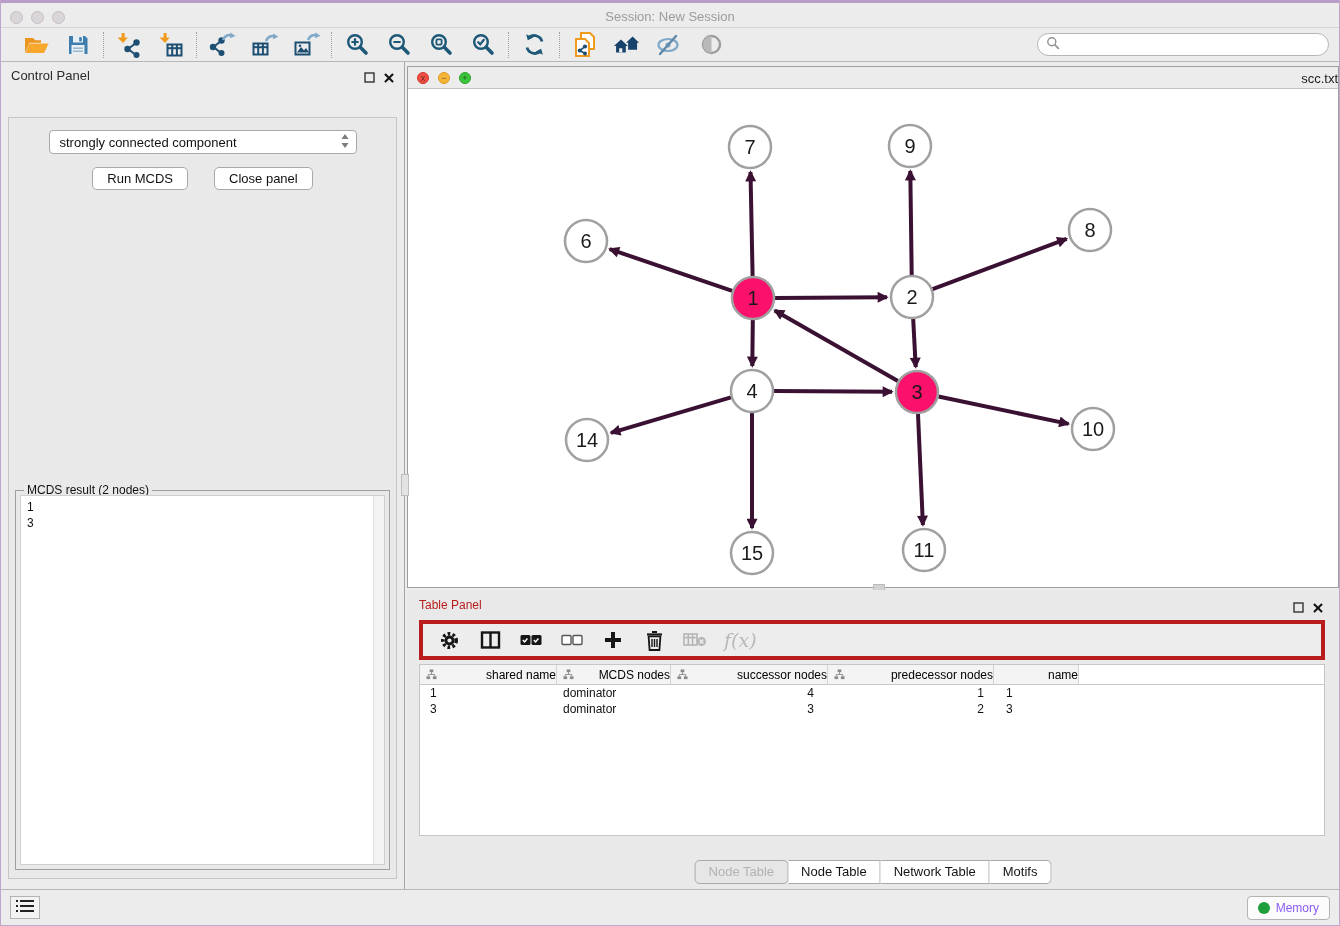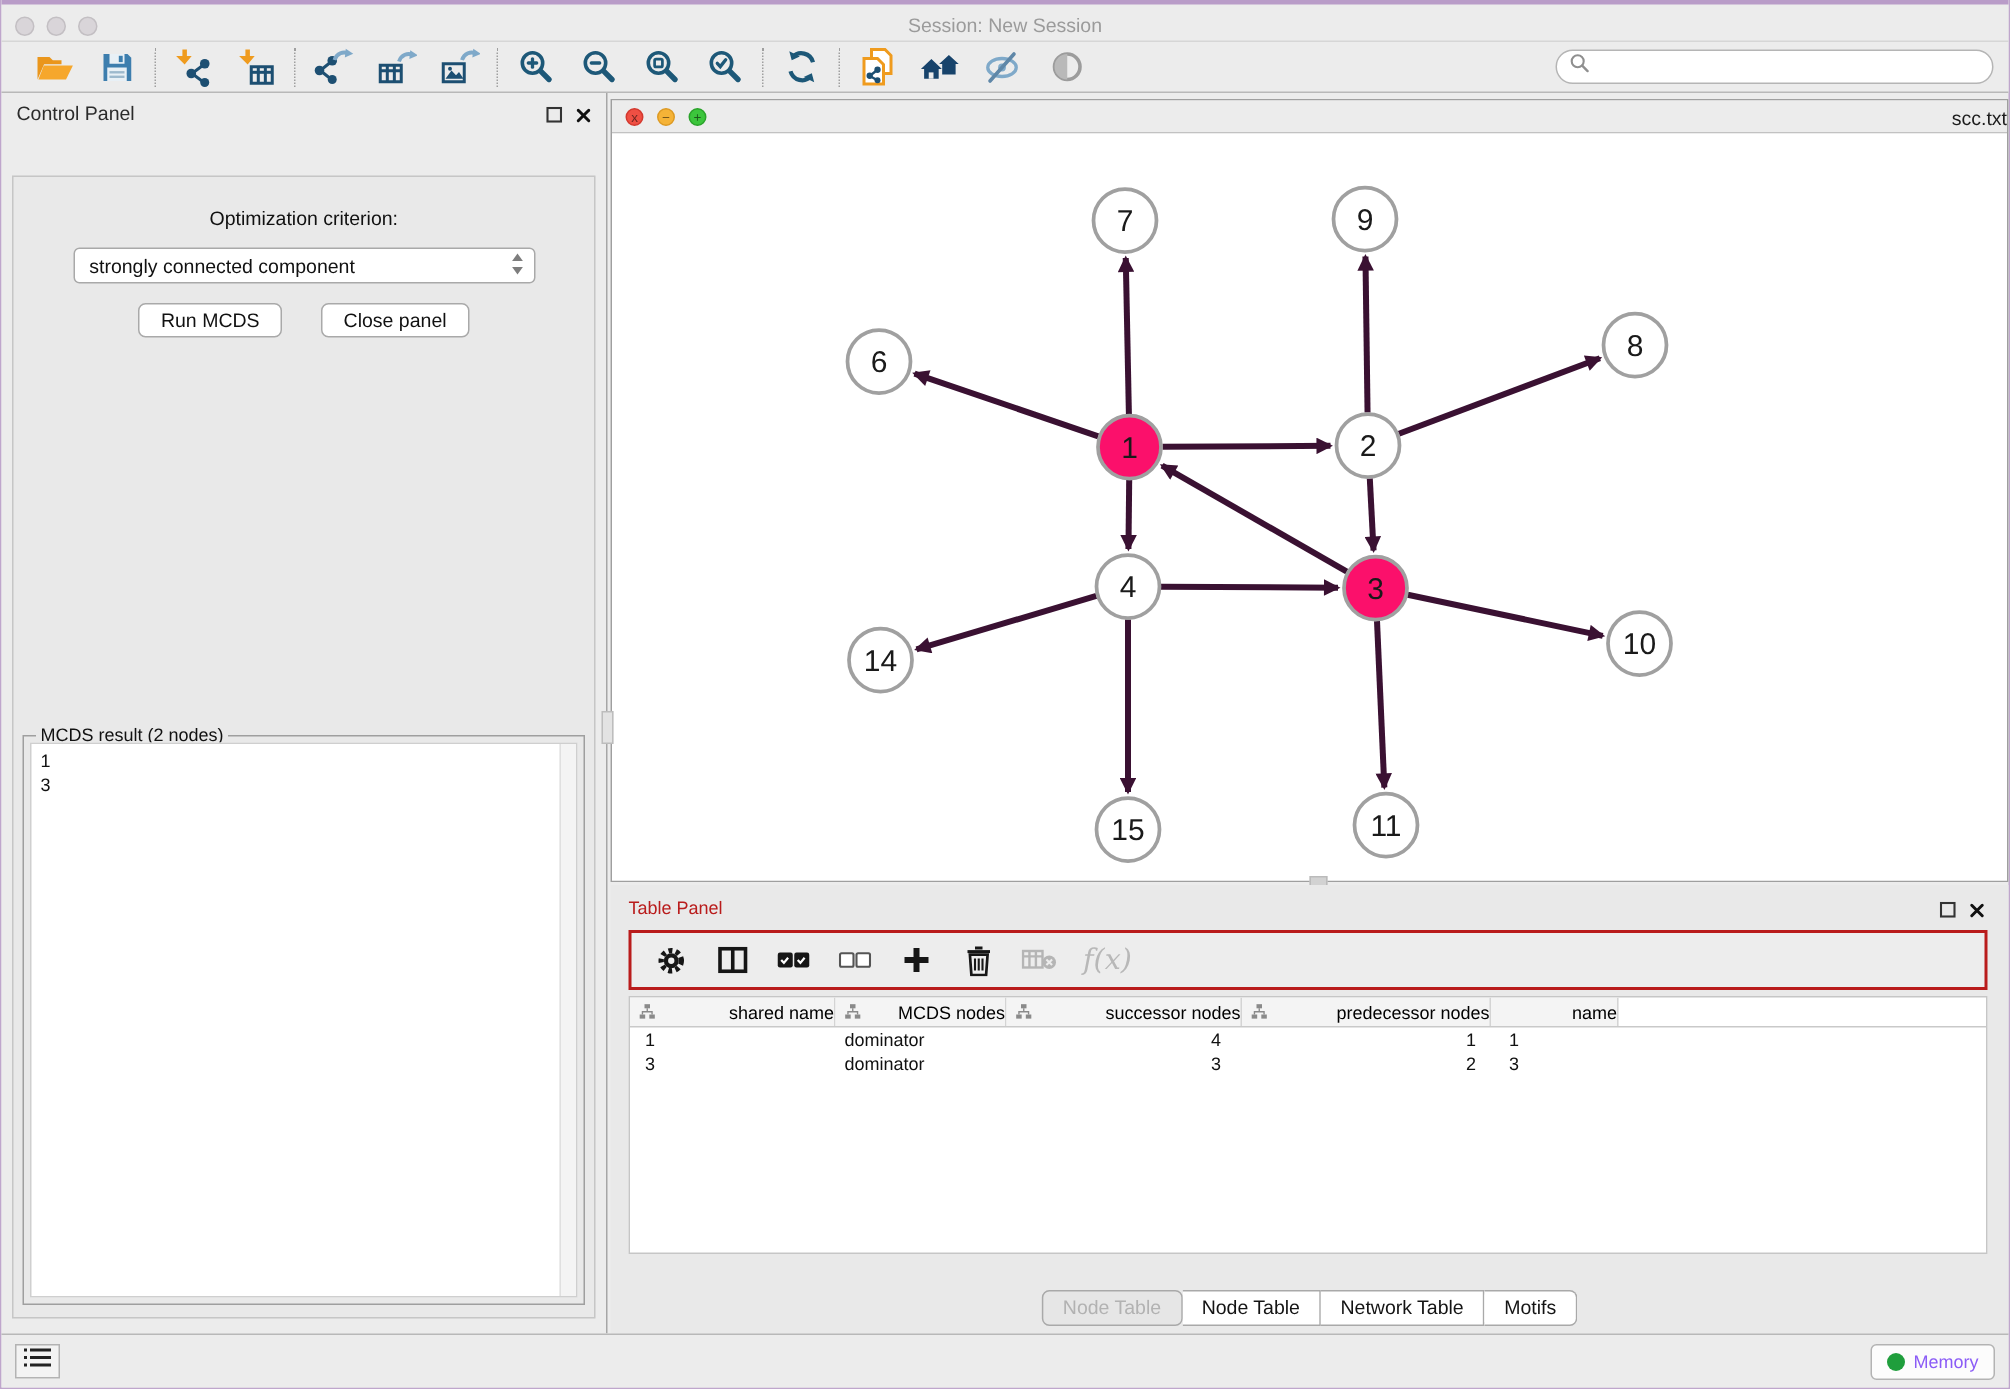--- a/index.html
+++ b/index.html
@@ -51,21 +51,21 @@
   .tl { position:absolute; top:5px; width:12px; height:12px; border-radius:50%; font-size:9px; line-height:11px; text-align:center; color:rgba(0,0,0,.55); }
   .tl.red { left:9px; background:#ef4f43; border:1px solid #d3382e; }
   .tl.yellow { left:30px; background:#f5b337; border:1px solid #dd9a23; }
   .tl.green { left:51px; background:#3cc53c; border:1px solid #2aa32a; }
   .net-canvas { position:absolute; top:22px; left:0; right:0; bottom:0; background:#fff; }
   .net-resize { position:absolute; bottom:-4px; left:50%; width:12px; height:7px; background:#d2d2d2; border:1px solid #bbb; }
 
   
   .table-panel { position:absolute; left:406px; top:590px; right:0; bottom:36px; background:#e9e9e9; }
   .tp-header { position:absolute; top:8px; left:12px; font-size:12px; color:#b91c1c; }
-  .tp-toolbar { position:absolute; top:30px; left:12px; right:14px; height:40px; background:#ededed; border:2px solid #b91c1c; display:flex; align-items:center; gap:17px; padding-left:14px; }
+  .tp-toolbar { position:absolute; top:30px; left:12px; right:14px; height:40px; background:#ededed; border:4px solid #b91c1c; display:flex; align-items:center; gap:17px; padding-left:14px; }
   .tp-toolbar .ticon { width:24px; height:24px; }
   .fx { font-family:"DejaVu Serif", serif; font-style:italic; font-size:19px; color:#b8b8b8; }
   .ttable { position:absolute; top:74px; left:12px; right:14px; height:172px; background:#fff; border:1px solid #c6c6c6; overflow:hidden; }
   .thead { display:flex; height:20px; border-bottom:1px solid #c9c9c9; }
   .hcell { position:relative; background:#f4f4f4; border-right:1px solid #d4d4d4; font-size:12px; color:#000000; display:flex; align-items:center; justify-content:flex-end; }
   .hcell .hicon { position:absolute; left:6px; top:4px; }
   .c0 { width:137px; } .c1 { width:114px; } .c2 { width:157px; } .c3 { width:166px; } .c4 { width:85px; }
   .trow { display:flex; height:16px; }
   .tcell { font-size:12px; color:#111; line-height:16px; overflow:hidden; }
   .tcell.c0 { padding-left:10px; } .tcell.c1 { padding-left:6px; }
@@ -275,21 +275,20 @@
     <div class="panel-icons">
       <span><svg class="flicon" width="11" height="11" viewBox="0 0 11 11">
             <rect x="1" y="1" width="9" height="9"></rect>
           </svg></span>
       <span><svg class="xicon" width="10" height="10" viewBox="0 0 10 10">
             <line x1="1.5" y1="1.5" x2="8.5" y2="8.5"></line>
             <line x1="8.5" y1="1.5" x2="1.5" y2="8.5"></line>
           </svg></span>
     </div>
     <div class="cp-body">
-      <div class="opt-label">Optimization criterion:</div>
       <div class="criterion">
         <span class="cval">strongly connected component</span>
         <span>
           <svg width="10" height="16" viewBox="0 0 10 16">
               <path d="M5 1l3.6 5H1.4z" fill="#7d7d7d"></path>
               <path d="M5 15l3.6-5H1.4z" fill="#7d7d7d"></path>
             </svg>
         </span>
       </div>
       <div class="btn-row">

